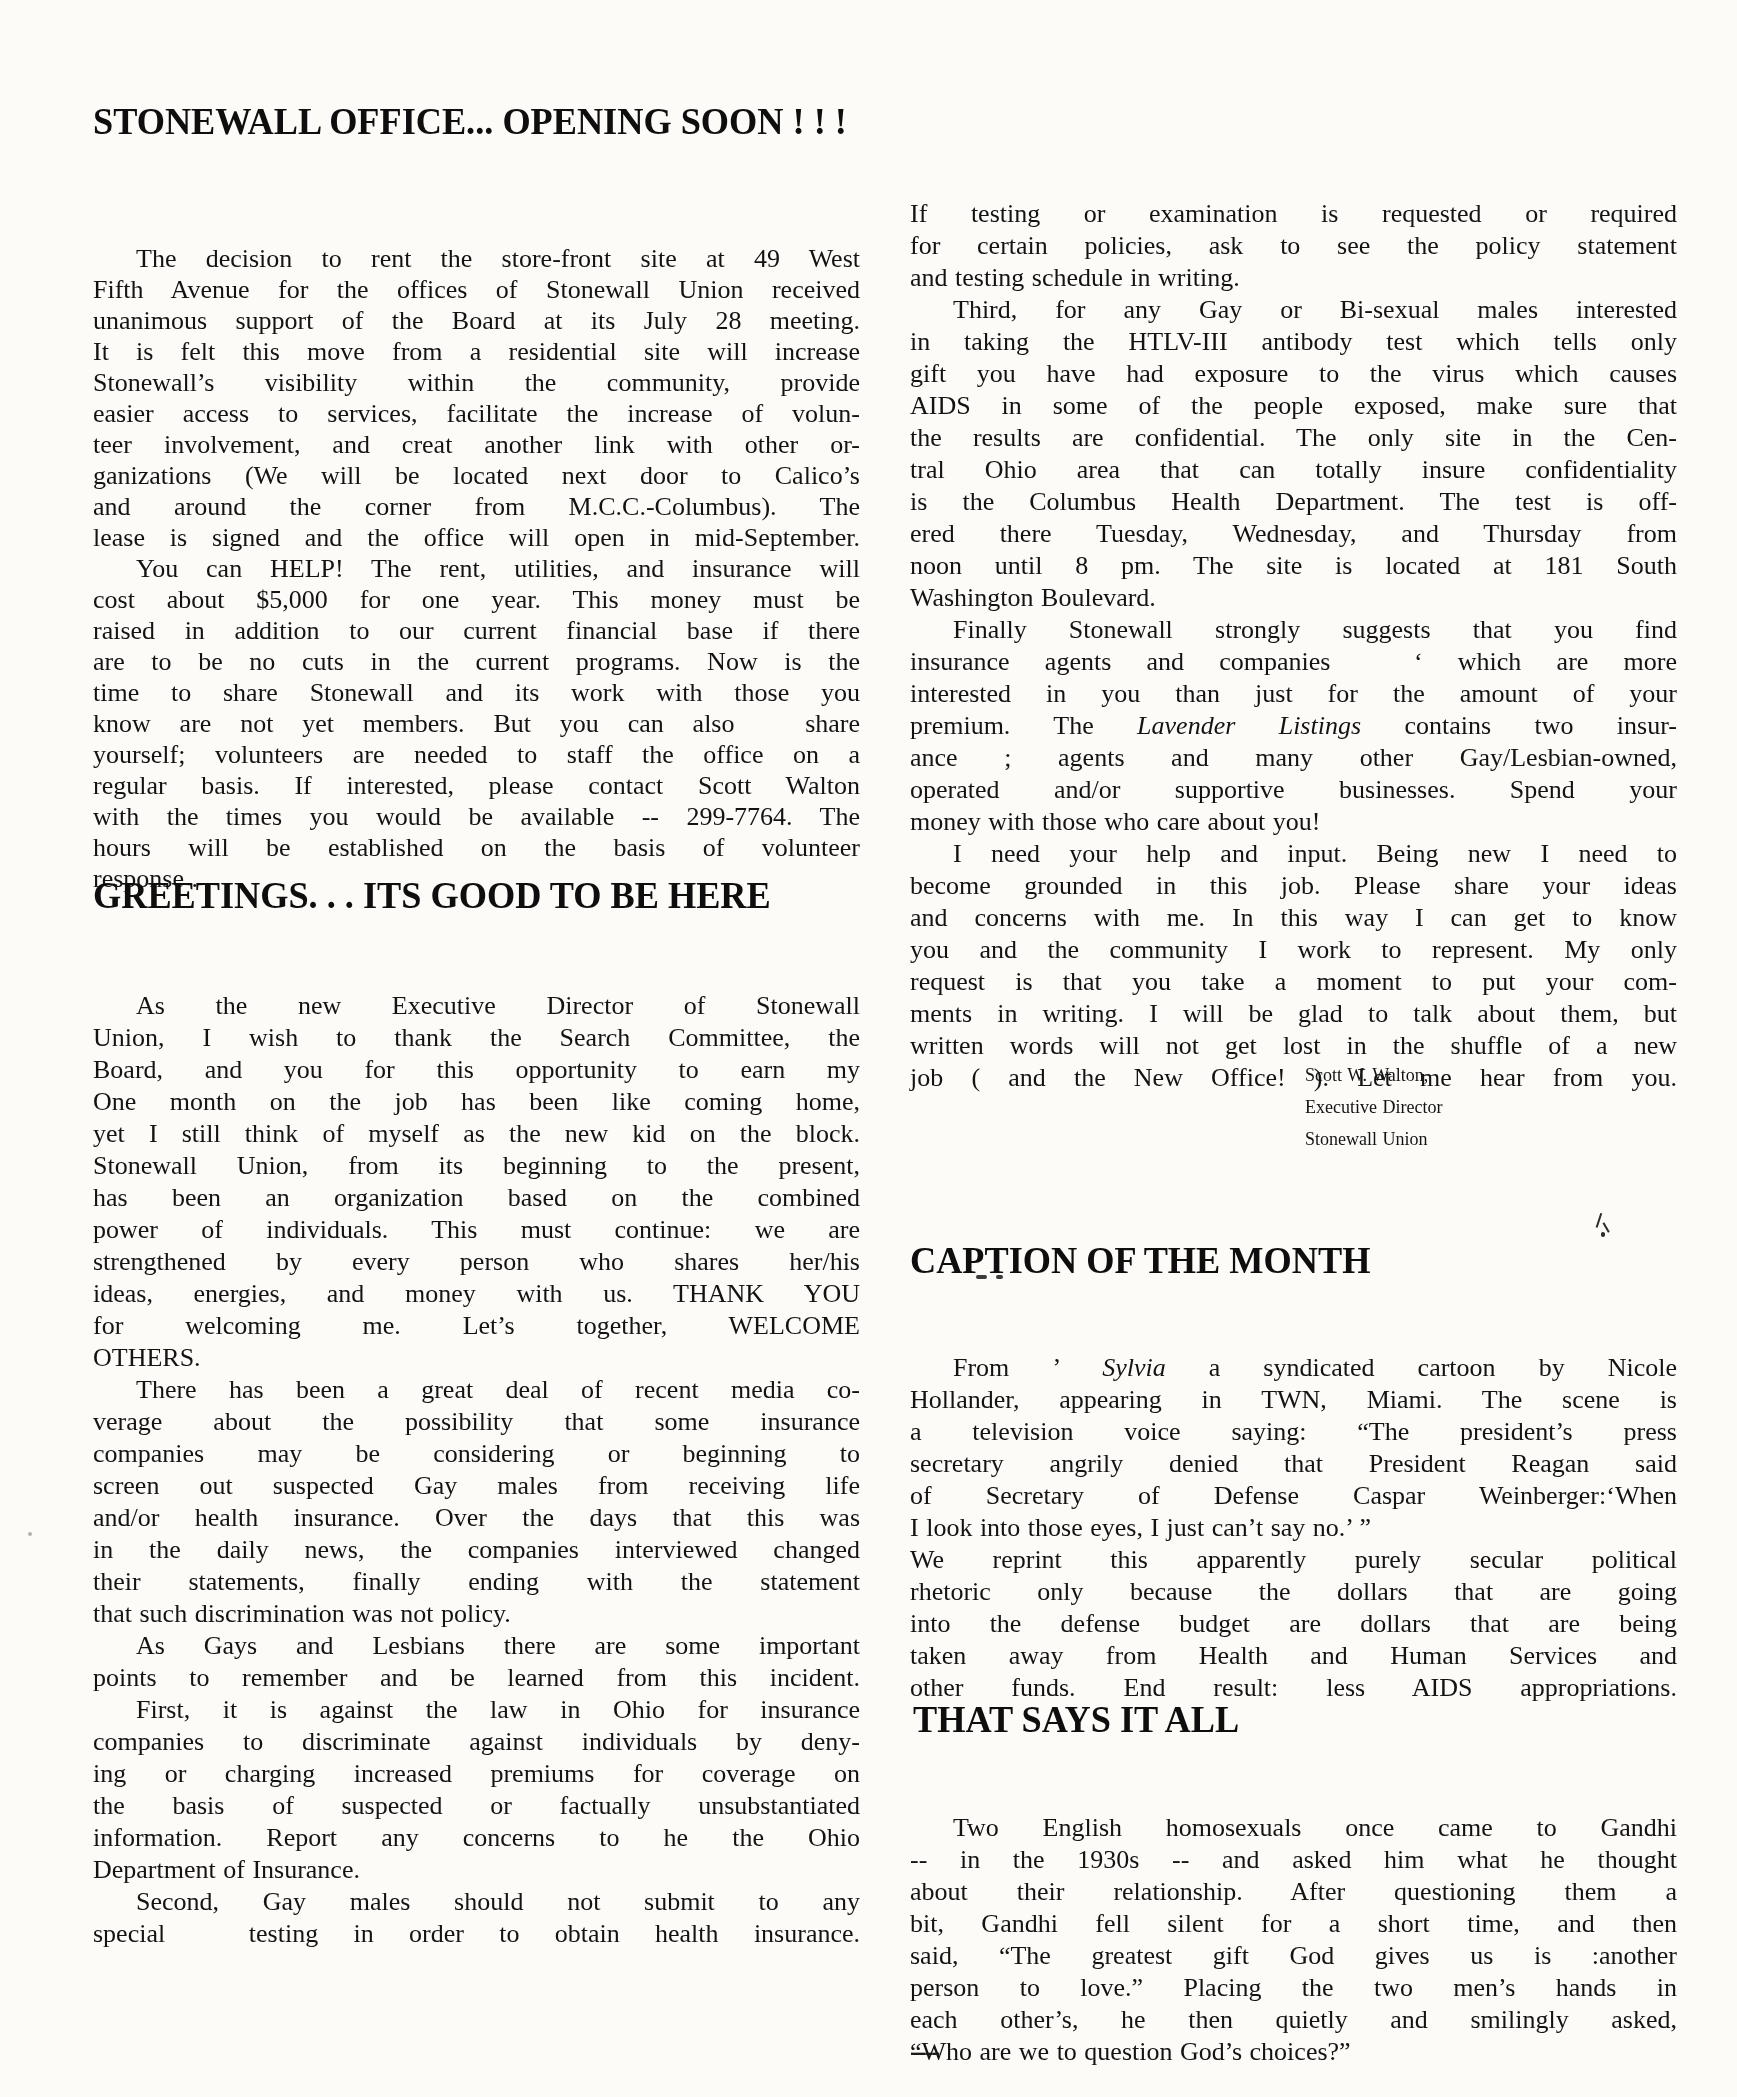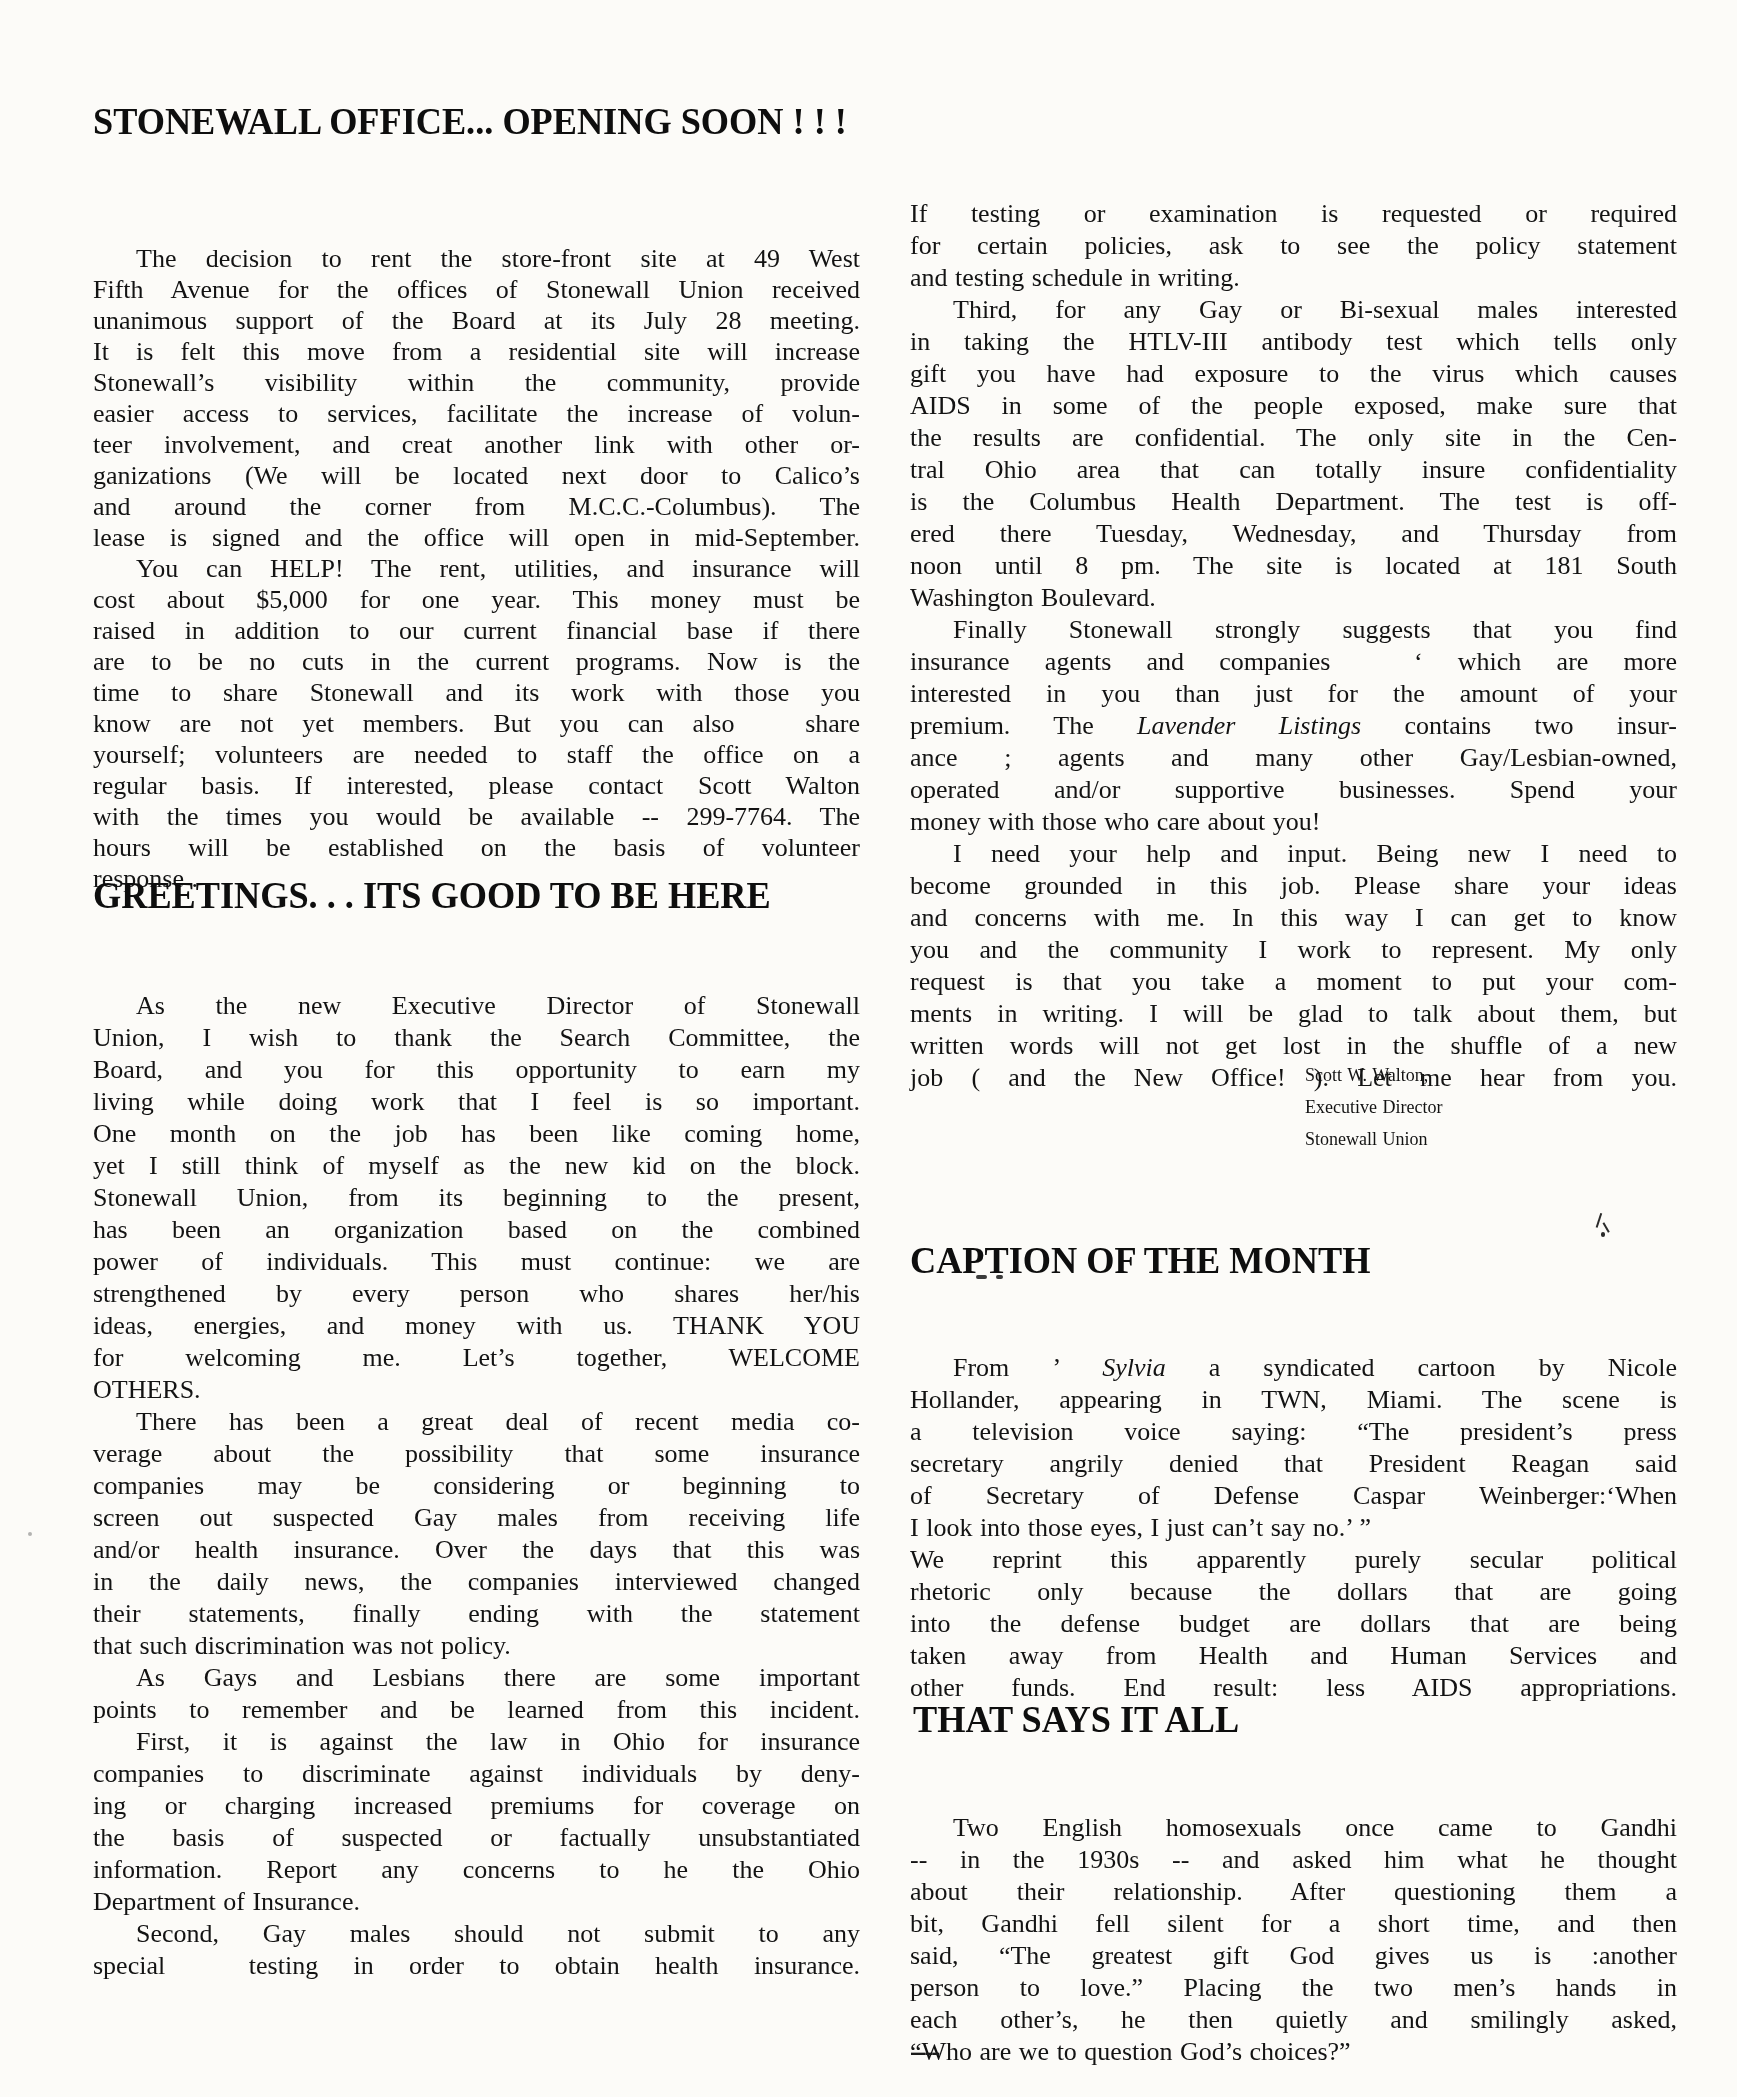--- a/index.html
+++ b/index.html
@@ -92,21 +92,20 @@
       <div class="line">hours will be established on the basis of volunteer</div>
       <div class="line short">response .</div>
     </div>
 
   <div class="headline" style="left:93px; top:874px;">GREETINGS. . . ITS GOOD TO BE HERE</div>
 
   <div class="body-block lh66" style="left:93px; top:952px;">
       <div class="line ind">As the new Executive Director of Stonewall</div>
       <div class="line">Union, I wish to thank the Search Committee, the</div>
       <div class="line">Board, and you for this opportunity to earn my</div>
-      <div class="line">living while doing work that I feel is so important.</div>
       <div class="line">One month on the job has been like coming home,</div>
       <div class="line">yet I still think of myself as the new kid on the block.</div>
       <div class="line">Stonewall Union, from its beginning to the present,</div>
       <div class="line">has been an organization based on the combined</div>
       <div class="line">power of individuals. This must continue: we are</div>
       <div class="line">strengthened by every person who shares her/his</div>
       <div class="line">ideas, energies, and money with us. THANK YOU</div>
       <div class="line">for welcoming me. Let’s together, WELCOME</div>
       <div class="line short">OTHERS.</div>
       <div class="line ind">There has been a great deal of recent media co-</div>

